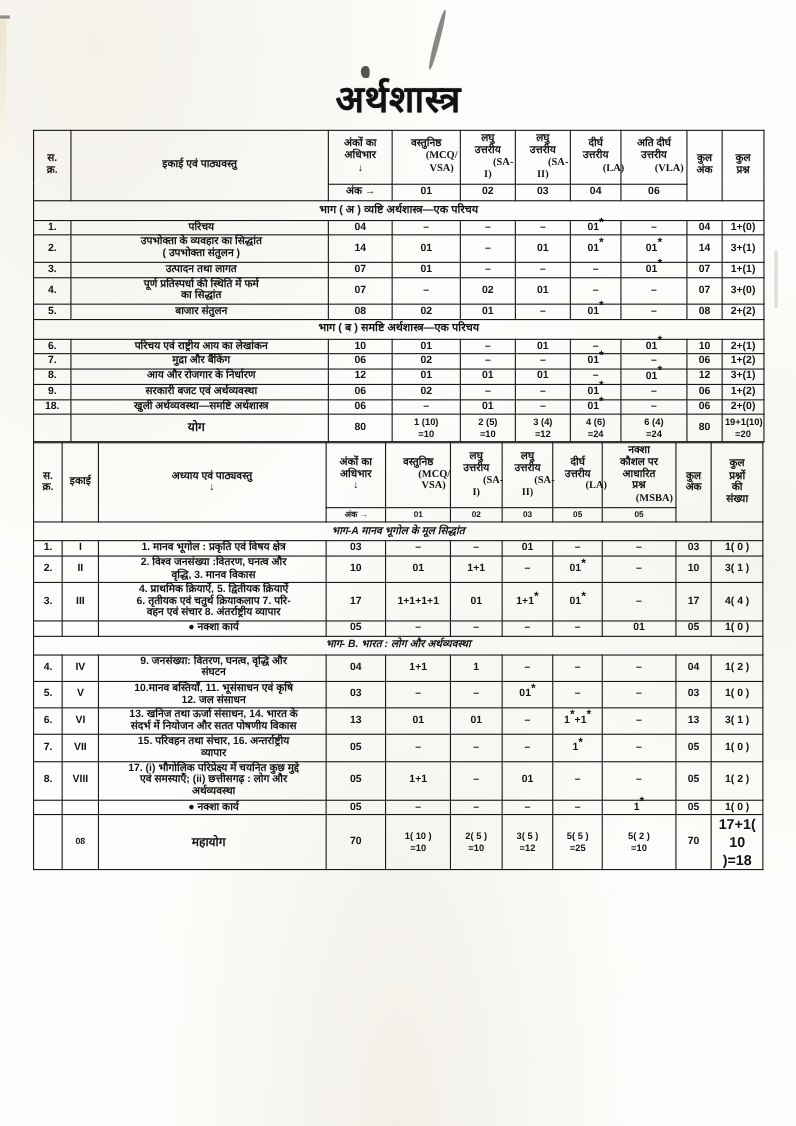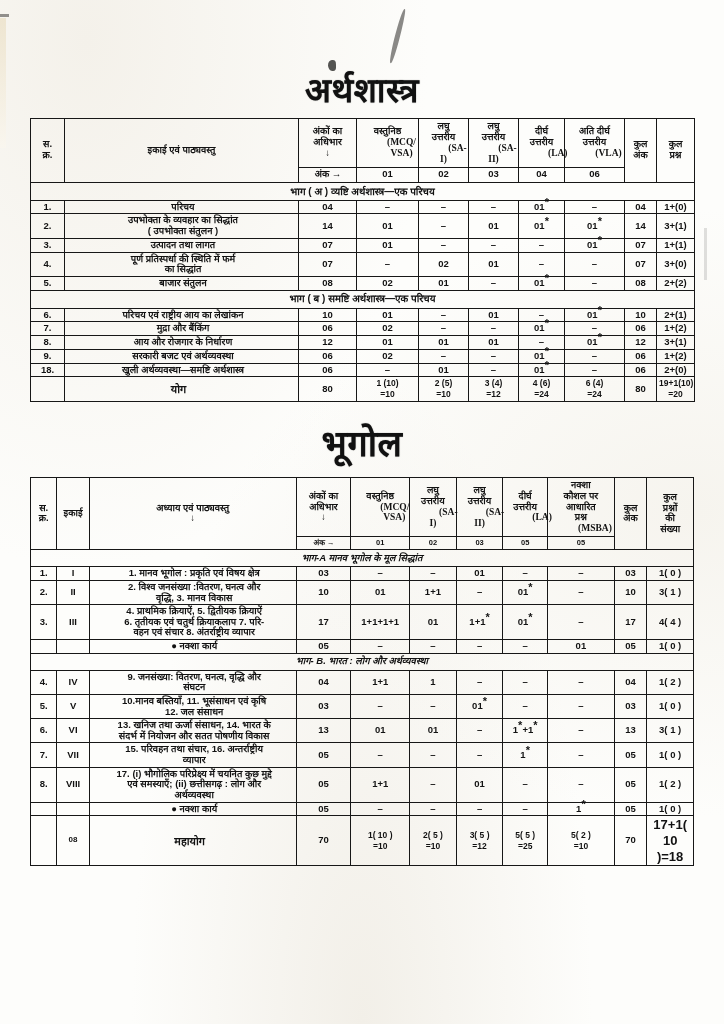--- a/index.html
+++ b/index.html
@@ -405,21 +405,20 @@
             <td class="two-line">3 (4)<span class="l2">=12</span></td>
             <td class="two-line">4 (6)<span class="l2">=24</span></td>
             <td class="two-line">6 (4)<span class="l2">=24</span></td>
             <td>80</td>
             <td class="two-line">19+1(10)<span class="l2">=20</span></td>
           </tr>
         </tbody>
   </table>
   </div>
 
-  <h1 class="section-title" id="title-geo">भूगोल</h1>
 
   <div class="tbl-wrap">
   <table class="syllabus" id="geo-table">
     <colgroup>
       <col style="width:26px">
           <col style="width:32px">
           <col style="width:204px">
       <col style="width:54px">
           <col style="width:58px">
           <col style="width:46px">

